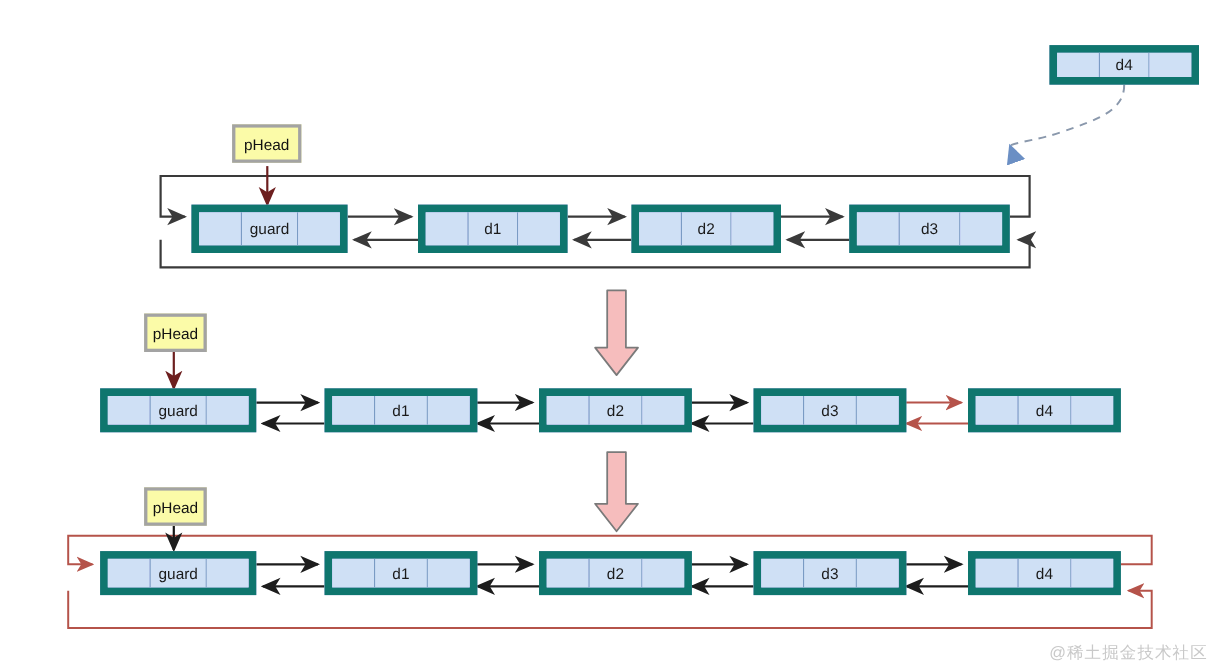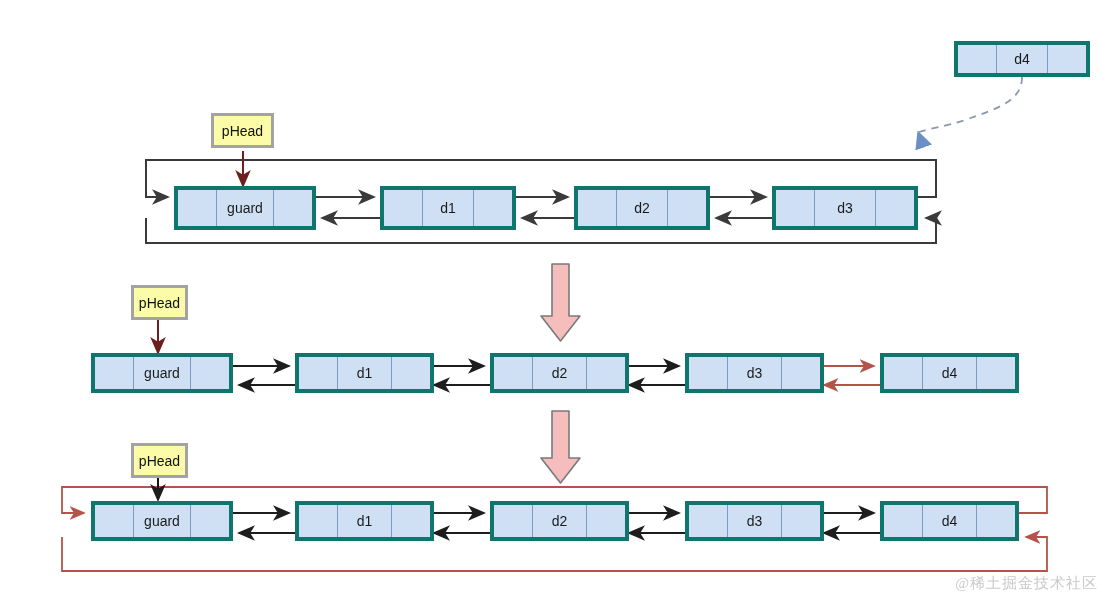--- a/index.html
+++ b/index.html
@@ -1,32 +1,32 @@
 <!DOCTYPE html>
 <html><head>
 <meta charset="utf-8">
 <style>
   html,body{margin:0;padding:0;background:#ffffff;}
   body{width:1112px;height:607px;font-family:"Liberation Sans","DejaVu Sans",sans-serif;}
   #stage{position:relative;width:1112px;height:607px;overflow:hidden;background:#fff;}
   svg.layer{position:absolute;left:0;top:0;width:1112px;height:607px;pointer-events:none;}
 
-  .node{position:absolute;display:flex;border:4px solid #0f766e;box-sizing:border-box;background:#c4b5fd;justify-content:flex-end;}
+  .node{position:absolute;display:flex;border:7px solid #0f766e;box-sizing:border-box;background:#c4b5fd;justify-content:flex-end;}
   .cell{box-sizing:border-box;display:flex;align-items:center;justify-content:center;
         font-size:14px;color:#1a1a1a;background:#cfe0f5;}
   .cell.prev{flex:0 0 38px;}
   .cell.data{flex:1 1 auto;border-left:1px solid #7a9bc4;border-right:1px solid #7a9bc4;}
   .cell.next{flex:0 0 38px;}
 
   .phead{position:absolute;background:#fbfba8;border:3px solid #a3a3a3;
          box-sizing:border-box;display:flex;align-items:center;justify-content:center;
          font-size:14px;color:#111;}
 
-  .watermark{position:absolute;right:14px;bottom:14px;font-size:15px;color:#c9c9c9;
-             letter-spacing:1px;font-family:Liberation Serif, serif;user-select:none;}
+  .watermark{position:absolute;right:14px;bottom:4px;font-size:15px;color:#c9c9c9;
+             letter-spacing:1px;font-family:Liberation Sans, sans-serif;user-select:none;}
 </style>
 </head>
 <body>
 
 <div id="stage">
 
   <svg class="layer" viewBox="0 0 1112 607">
     <defs>
       <marker id="ahBlack" markerWidth="9" markerHeight="9" refX="8" refY="4.5" orient="auto">
         <path d="M0,0.6 L9,4.5 L0,8.4 L2.4,4.5 Z" fill="#3a3a3a"></path>

